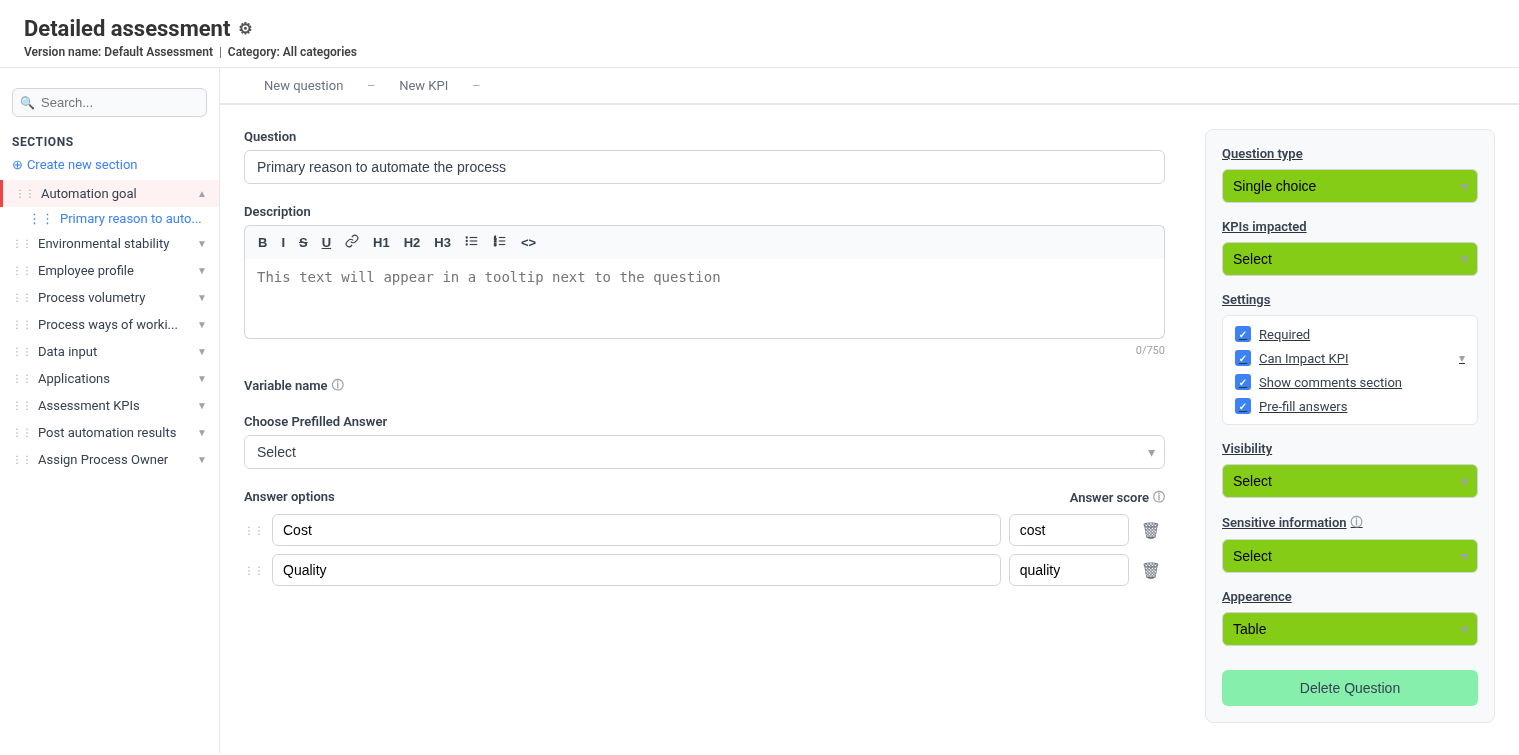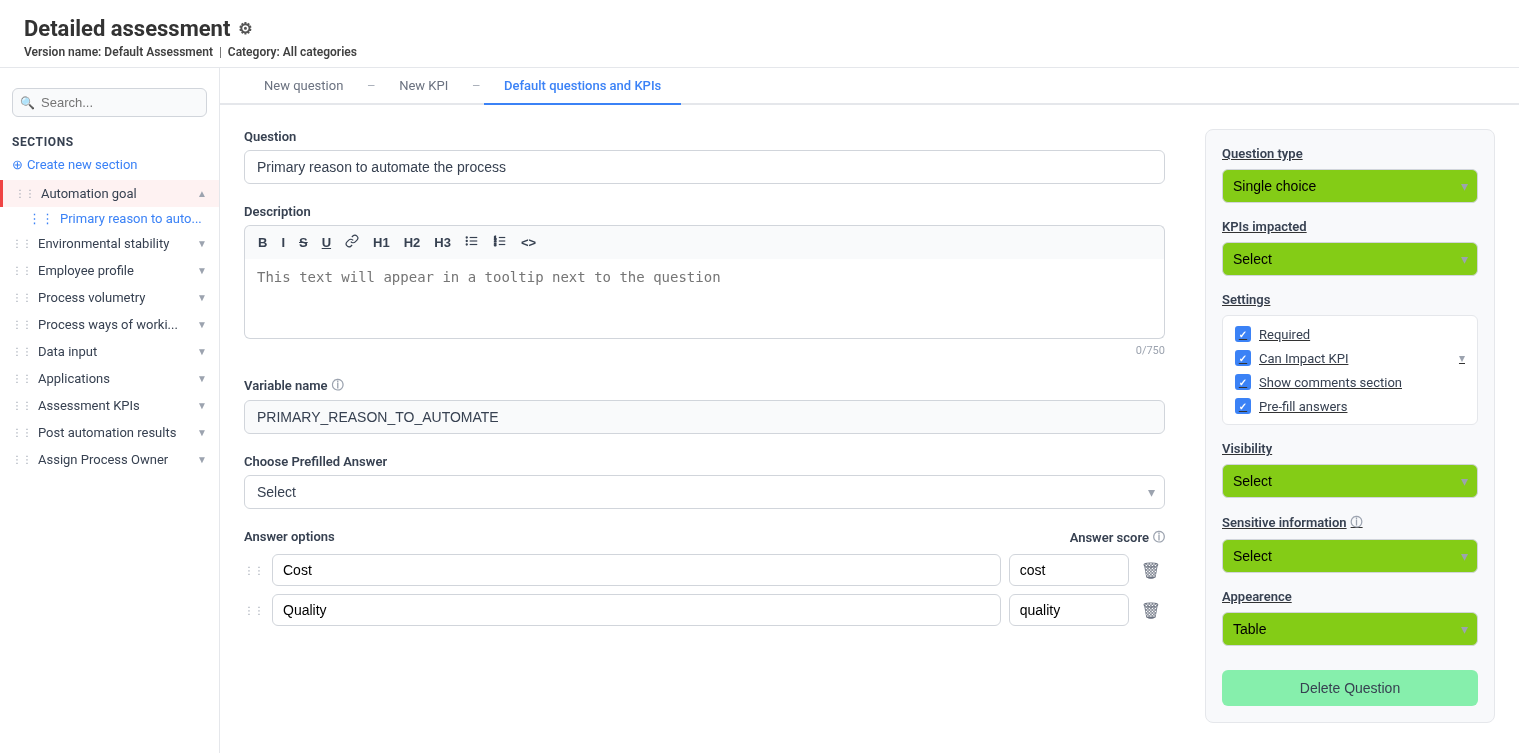--- a/index.html
+++ b/index.html
@@ -187,23 +187,20 @@
 
     <div class="tabs-bar">
       <div class="tab">
         <span>New question</span>
       </div>
       <div class="tab-connector">—</div>
       <div class="tab">
         <span>New KPI</span>
       </div>
       <div class="tab-connector">—</div>
-      <div class="tab active">
-        <span>Default questions and KPIs</span>
-      </div>
     </div>
 
     <div class="form-area">
 
       <div class="form-left">
 
         <div class="form-group">
           <div class="form-label">Question</div>
           <input type="text" class="form-input" value="Primary reason to automate the process" style="">
         </div>
@@ -248,21 +245,20 @@
           </div>
           <textarea class="rte-textarea" placeholder="This text will appear in a tooltip next to the question" style=""></textarea>
           <div class="char-count">0/750</div>
         </div>
 
         <div class="form-group">
           <div class="form-label">
             <span>Variable name</span>
             <span class="info-icon">ⓘ</span>
           </div>
-          <input type="text" class="form-input variable-input" value="PRIMARY_REASON_TO_AUTOMATE" style="">
         </div>
 
         <div class="form-group">
           <div class="form-label">Choose Prefilled Answer</div>
           <div class="select-wrap">
             <select class="select-input">
               <option value="">Select</option>
             </select>
             <span class="chevron-down">▾</span>
           </div>

